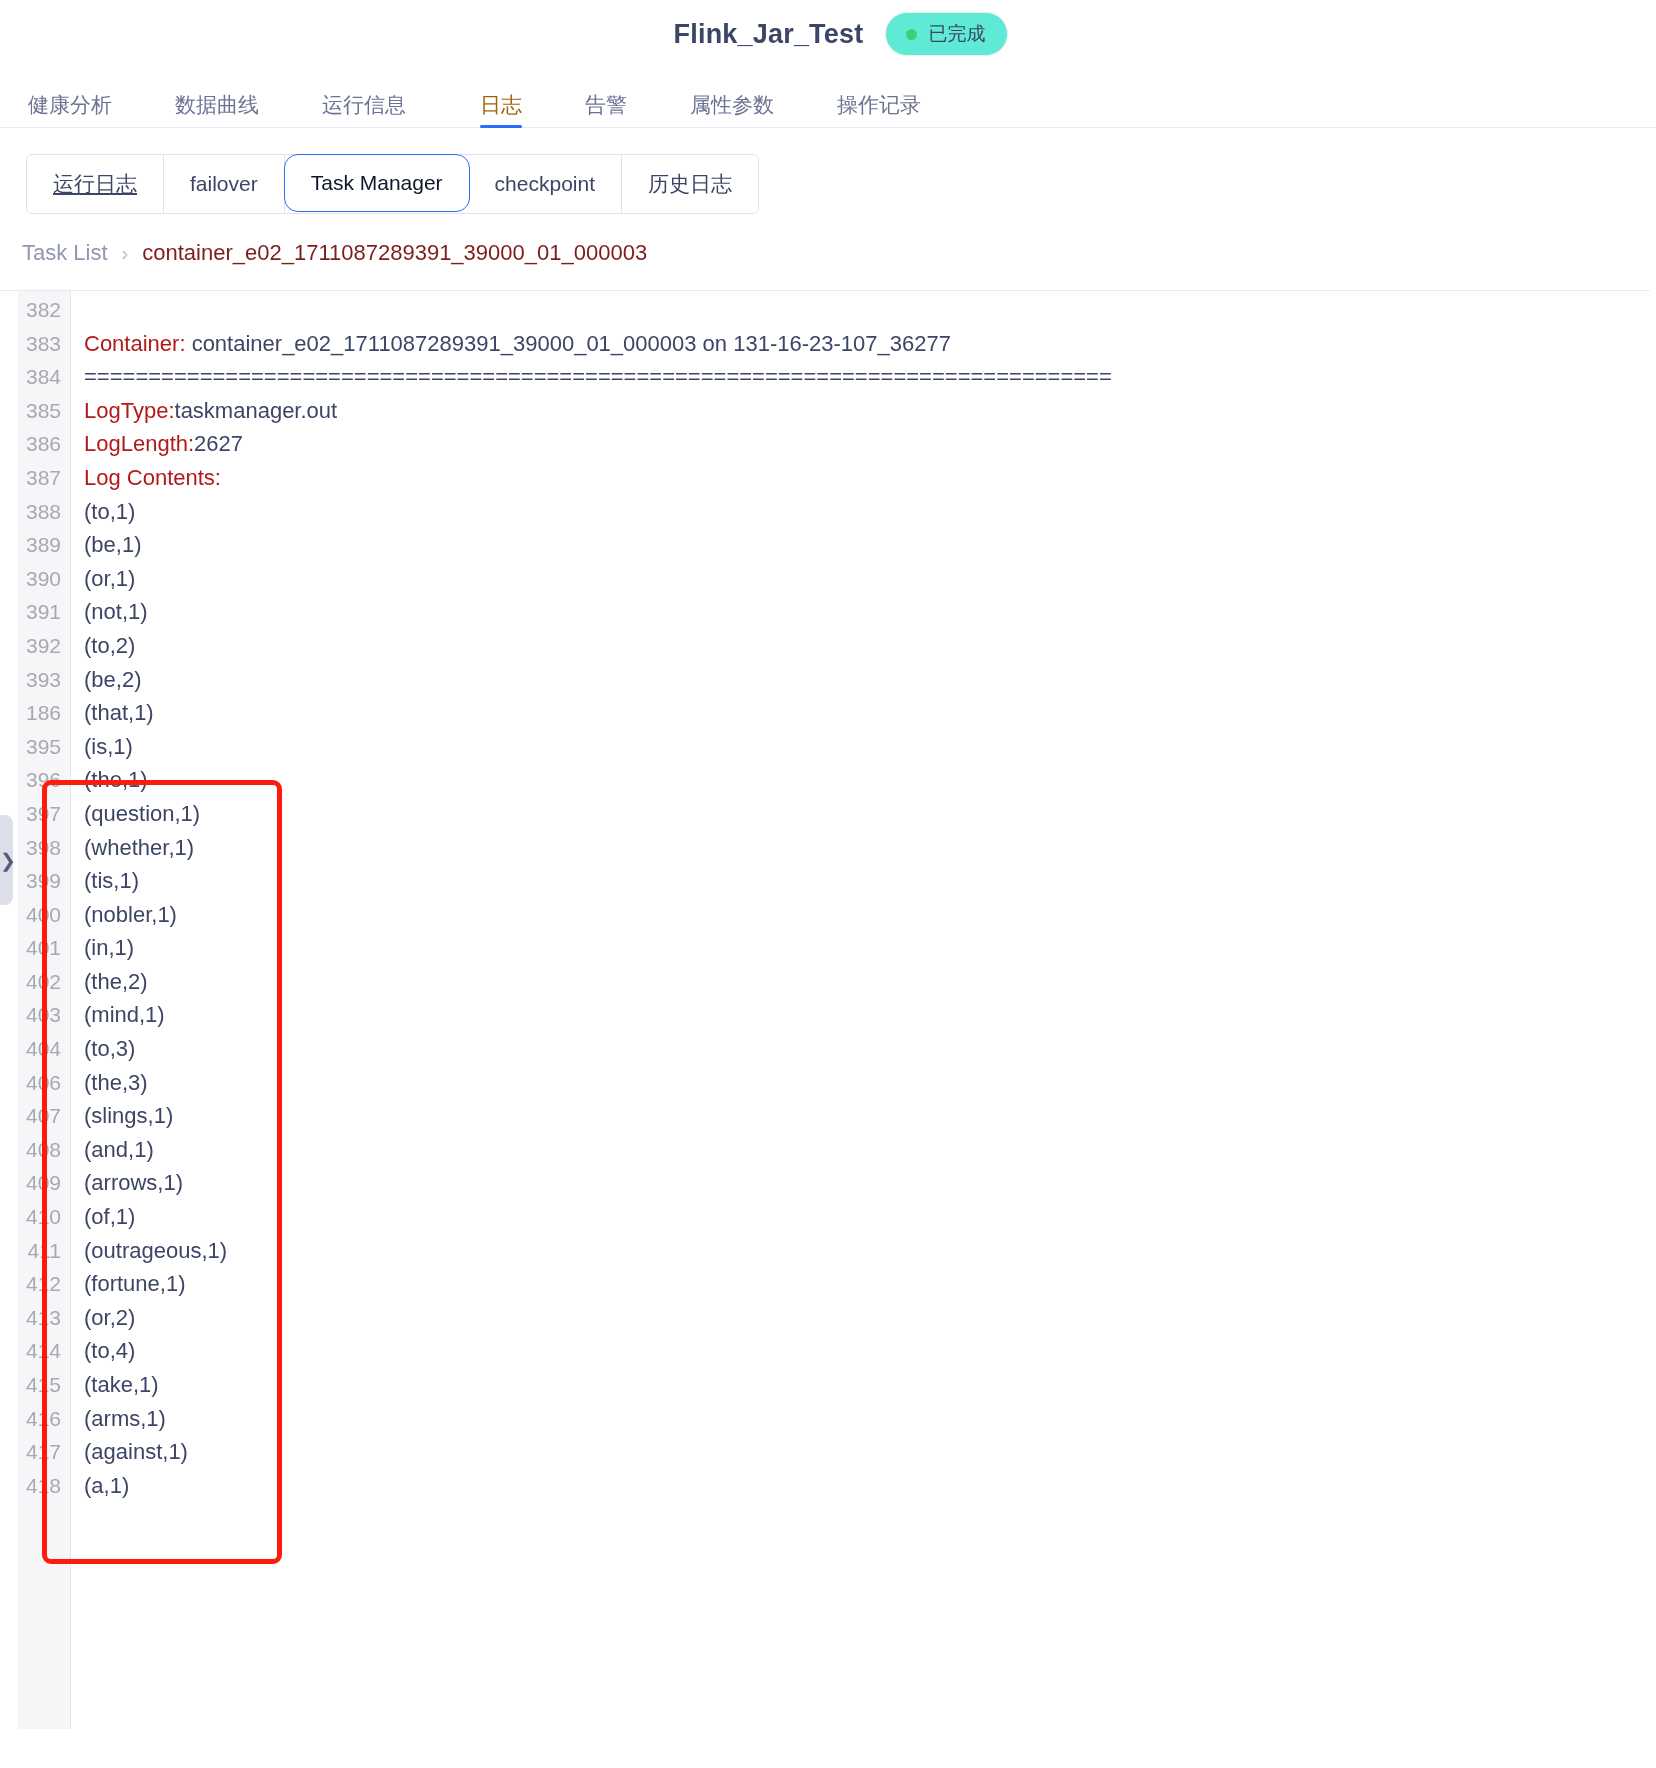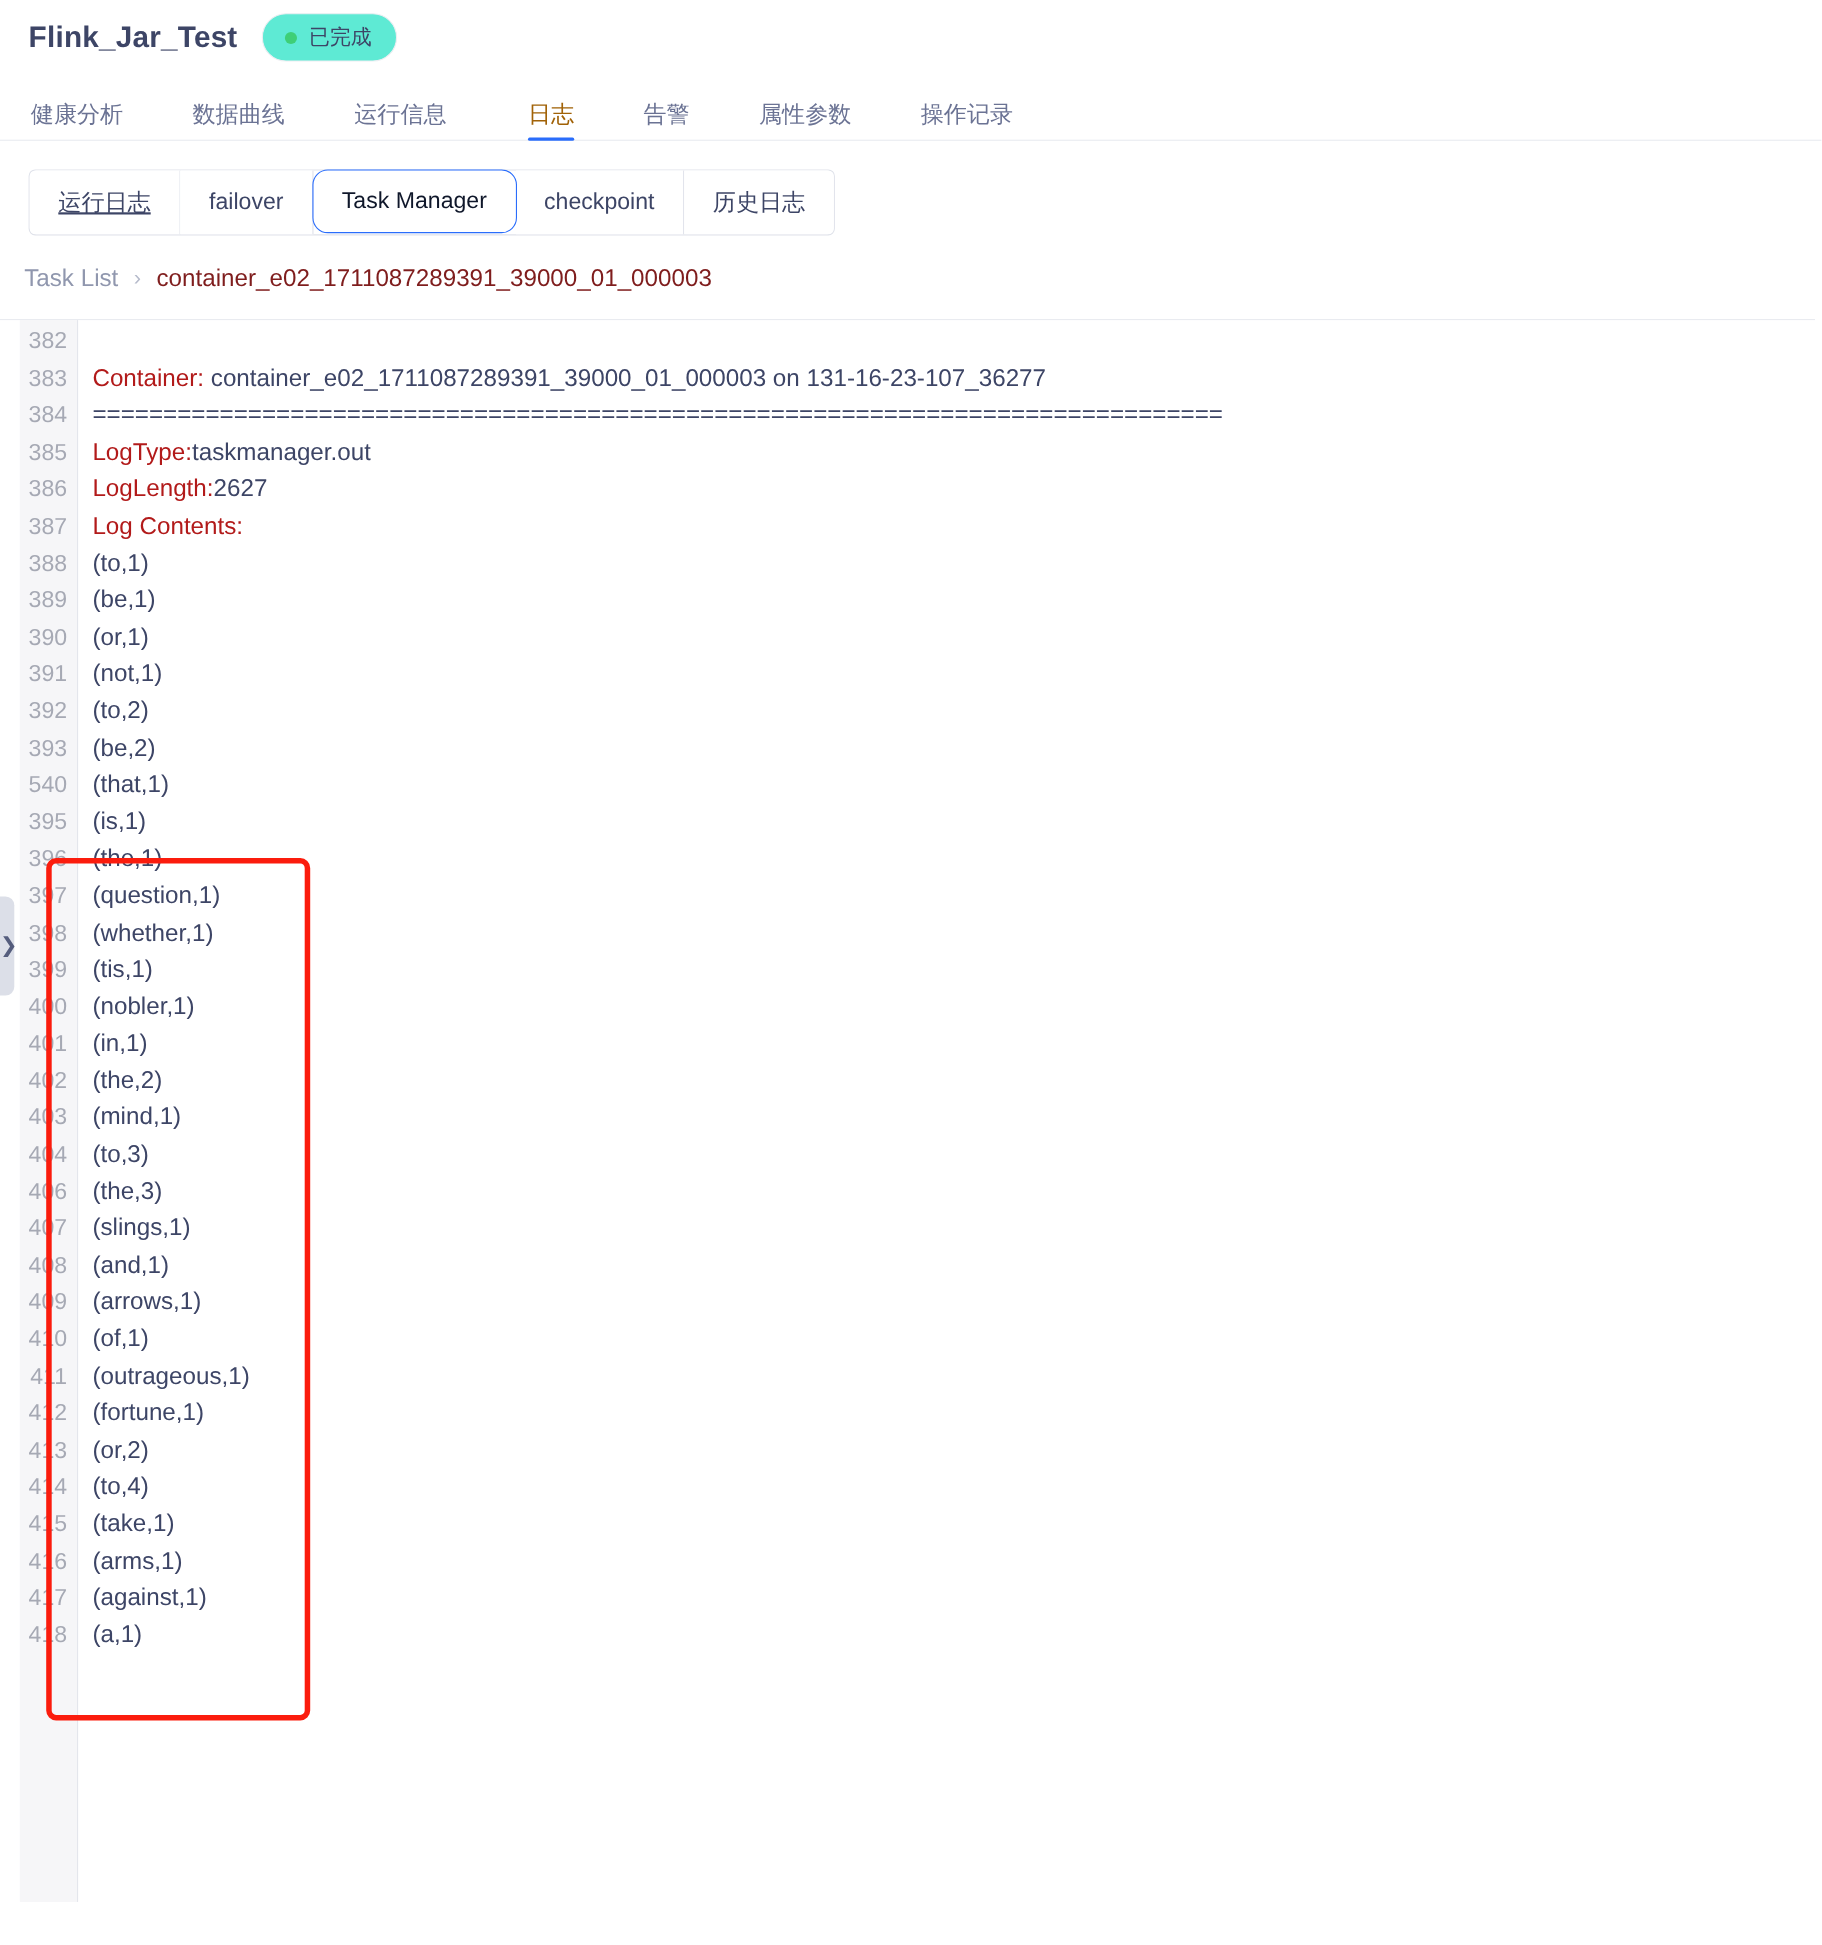--- a/index.html
+++ b/index.html
@@ -25,20 +25,21 @@
     height: 128px;
     box-sizing: border-box;
     position: relative;
   }
   .title-row {
     display: flex;
     align-items: center;
     padding: 18px 0 0 26px;
     height: 50px;
     box-sizing: border-box;
+    justify-content: center;
   }
   .job-title {
     font-size: 27px;
     font-weight: bold;
     color: #3d4566;
     letter-spacing: 0.2px;
     white-space: nowrap;
   }
   .status-badge {
     margin-left: 22px;
@@ -303,21 +304,21 @@
       <div class="log-line"><div class="ln">384</div><div class="lc"><span>================================================================================</span></div></div>
       <div class="log-line"><div class="ln">385</div><div class="lc"><span class="k">LogType:</span><span>taskmanager.out</span></div></div>
       <div class="log-line"><div class="ln">386</div><div class="lc"><span class="k">LogLength:</span><span>2627</span></div></div>
       <div class="log-line"><div class="ln">387</div><div class="lc"><span class="k">Log Contents:</span></div></div>
       <div class="log-line"><div class="ln">388</div><div class="lc"><span>(to,1)</span></div></div>
       <div class="log-line"><div class="ln">389</div><div class="lc"><span>(be,1)</span></div></div>
       <div class="log-line"><div class="ln">390</div><div class="lc"><span>(or,1)</span></div></div>
       <div class="log-line"><div class="ln">391</div><div class="lc"><span>(not,1)</span></div></div>
       <div class="log-line"><div class="ln">392</div><div class="lc"><span>(to,2)</span></div></div>
       <div class="log-line"><div class="ln">393</div><div class="lc"><span>(be,2)</span></div></div>
-      <div class="log-line"><div class="ln">540</div><div class="lc"><span>(that,1)</span></div></div>
+      <div class="log-line"><div class="ln">186</div><div class="lc"><span>(that,1)</span></div></div>
       <div class="log-line"><div class="ln">395</div><div class="lc"><span>(is,1)</span></div></div>
       <div class="log-line"><div class="ln">396</div><div class="lc"><span>(the,1)</span></div></div>
       <div class="log-line"><div class="ln">397</div><div class="lc"><span>(question,1)</span></div></div>
       <div class="log-line"><div class="ln">398</div><div class="lc"><span>(whether,1)</span></div></div>
       <div class="log-line"><div class="ln">399</div><div class="lc"><span>(tis,1)</span></div></div>
       <div class="log-line"><div class="ln">400</div><div class="lc"><span>(nobler,1)</span></div></div>
       <div class="log-line"><div class="ln">401</div><div class="lc"><span>(in,1)</span></div></div>
       <div class="log-line"><div class="ln">402</div><div class="lc"><span>(the,2)</span></div></div>
       <div class="log-line"><div class="ln">403</div><div class="lc"><span>(mind,1)</span></div></div>
       <div class="log-line"><div class="ln">404</div><div class="lc"><span>(to,3)</span></div></div>

